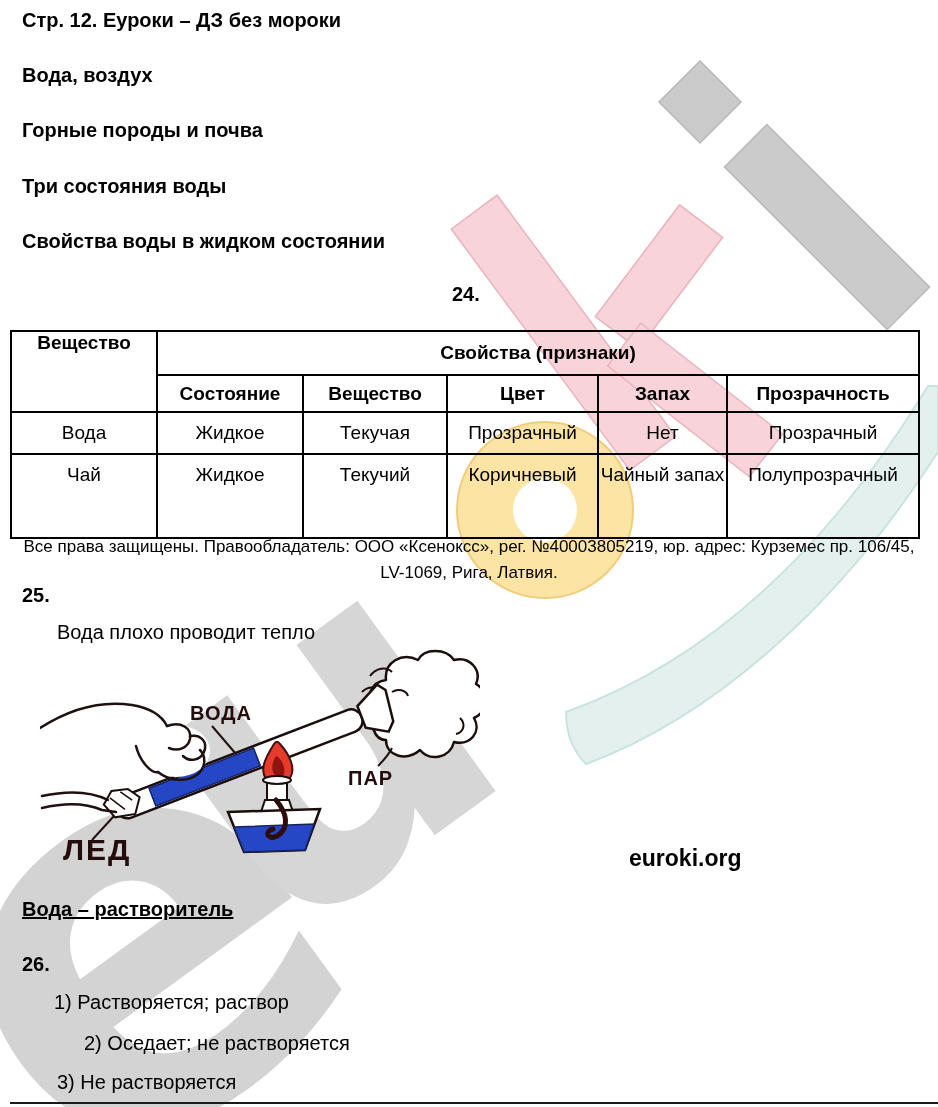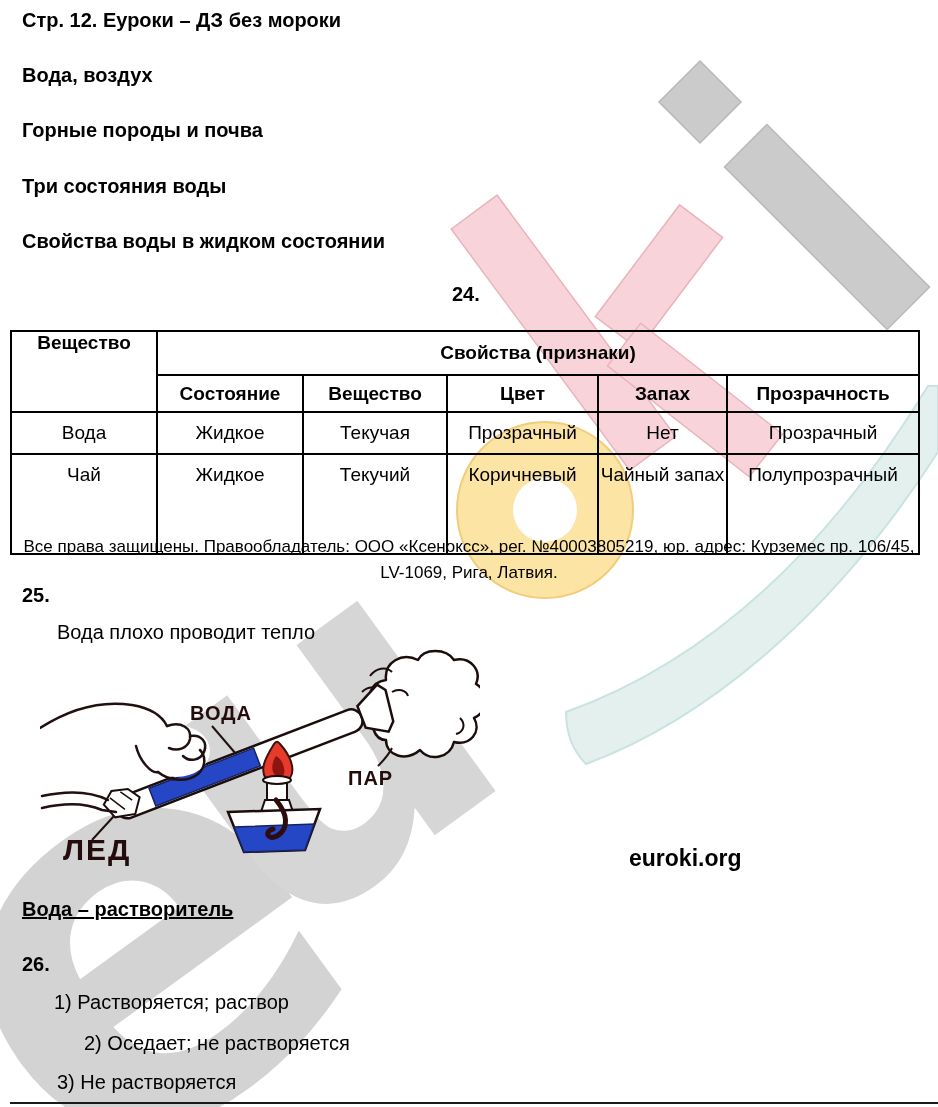--- a/index.html
+++ b/index.html
@@ -19,21 +19,21 @@
     background:transparent;
   }
   table.props th, table.props td{
     border:2px solid #000;text-align:center;padding:0;background:transparent;
     font-size:19px;overflow:hidden;
   }
   table.props th{font-weight:bold;}
   tr.hr1{height:44px;}
   tr.hr2{height:37px;}
   tr.br1{height:40px;}
-  tr.br2{height:100px;}
+  tr.br2{height:84px;}
   th.corner{vertical-align:top;padding-top:8px;}
   tr.hr1 th.group{vertical-align:middle;text-align:center;}
   tr.hr2 th{vertical-align:middle;}
   tr.br1 td, tr.br2 td{vertical-align:top;line-height:40px;font-weight:normal;}
   .copyright{
     position:absolute;left:15px;top:534px;width:908px;text-align:center;
     font-size:17px;font-weight:normal;line-height:26px;white-space:normal;
   }
   .site-link{position:absolute;left:629px;top:845px;font-weight:bold;font-size:23px;}
   .bottom-rule{position:absolute;left:10px;top:1102px;width:928px;height:0;border-top:2px solid #1a1a1a;}

